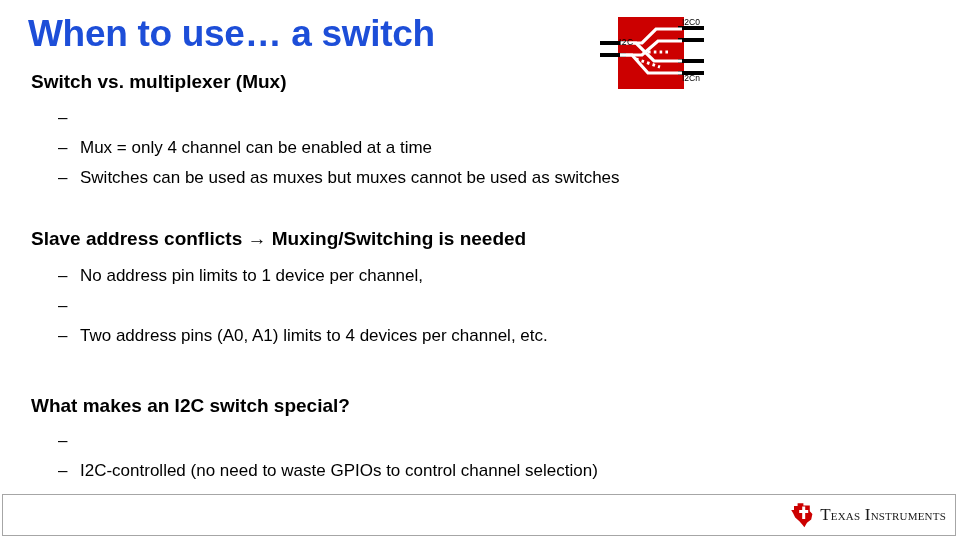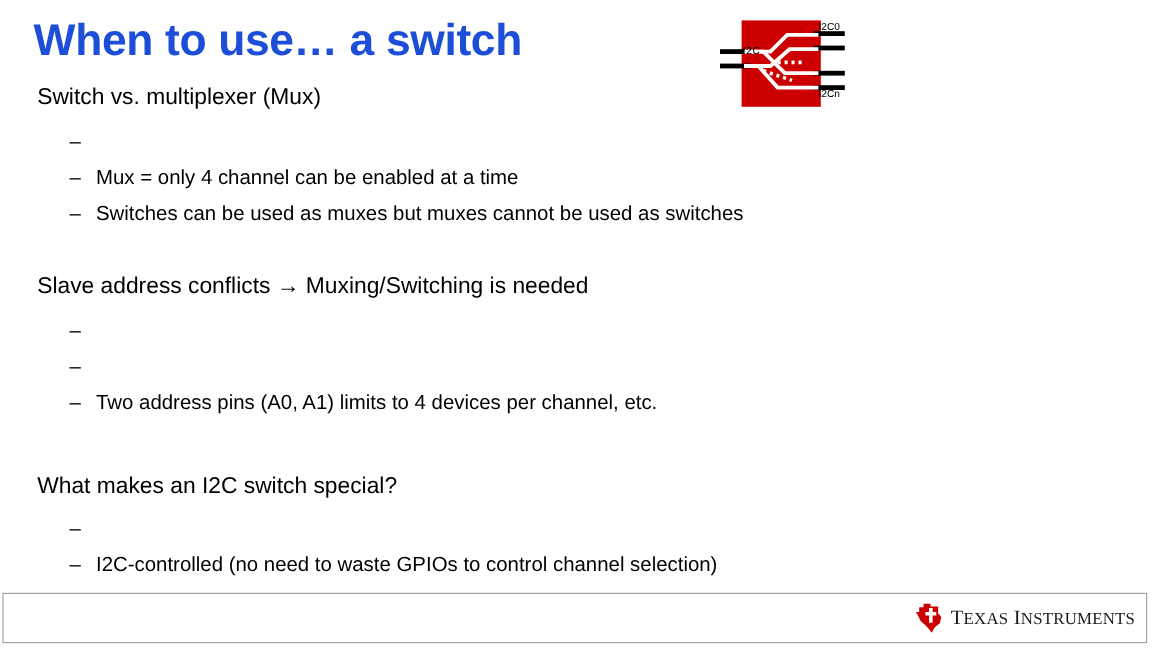--- a/index.html
+++ b/index.html
@@ -29,21 +29,21 @@
     letter-spacing: -0.3px;
     white-space: nowrap;
   }
 
   
   .lvl1 {
     position: absolute;
     left: 31px;
     font-size: 19px;
     line-height: 23px;
-    font-weight: normal;
+    font-weight: bold;
     color: #000000;
     white-space: nowrap;
   }
   #head-switch-vs-mux { top: 70px; }
   #head-slave-conflicts { top: 227px; }
   #head-what-special { top: 394px; }
 
   
   .bullet-group {
     position: absolute;
@@ -132,21 +132,21 @@
   }
   #ti-logo-text {
     font-family: "Liberation Serif", serif;
     font-size: 17px;
     line-height: 17px;
     color: #1a1a1a;
     letter-spacing: 0.2px;
     white-space: nowrap;
   }
   #ti-logo-text .smallcap {
-    font-size: 14px;
+    font-size: 11px;
   }
 </style>
 </head>
 <body>
 
 <div id="slide-title">When to use… a switch</div>
 
 <div id="i2c-diagram">
   <svg width="122" height="82" viewBox="0 0 122 82" xmlns="http://www.w3.org/2000/svg">
 
@@ -192,20 +192,21 @@
     <span class="bullet-dash">–</span>
     <span class="bullet-text">Switches can be used as muxes but muxes cannot be used as switches</span>
   </div>
 </div>
 
 <div class="lvl1" id="head-slave-conflicts">Slave address conflicts → Muxing/Switching is needed</div>
 
 <div class="bullet-group" id="bullets-conflicts">
   <div class="bullet-row">
     <span class="bullet-dash">–</span>
+    <span class="bullet-text">No address pin limits to 1 device per channel,</span>
   </div>
   <div class="bullet-row">
     <span class="bullet-dash">–</span>
   </div>
   <div class="bullet-row">
     <span class="bullet-dash">–</span>
     <span class="bullet-text">Two address pins (A0, A1)  limits to 4 devices per channel, etc.</span>
   </div>
 </div>
 

